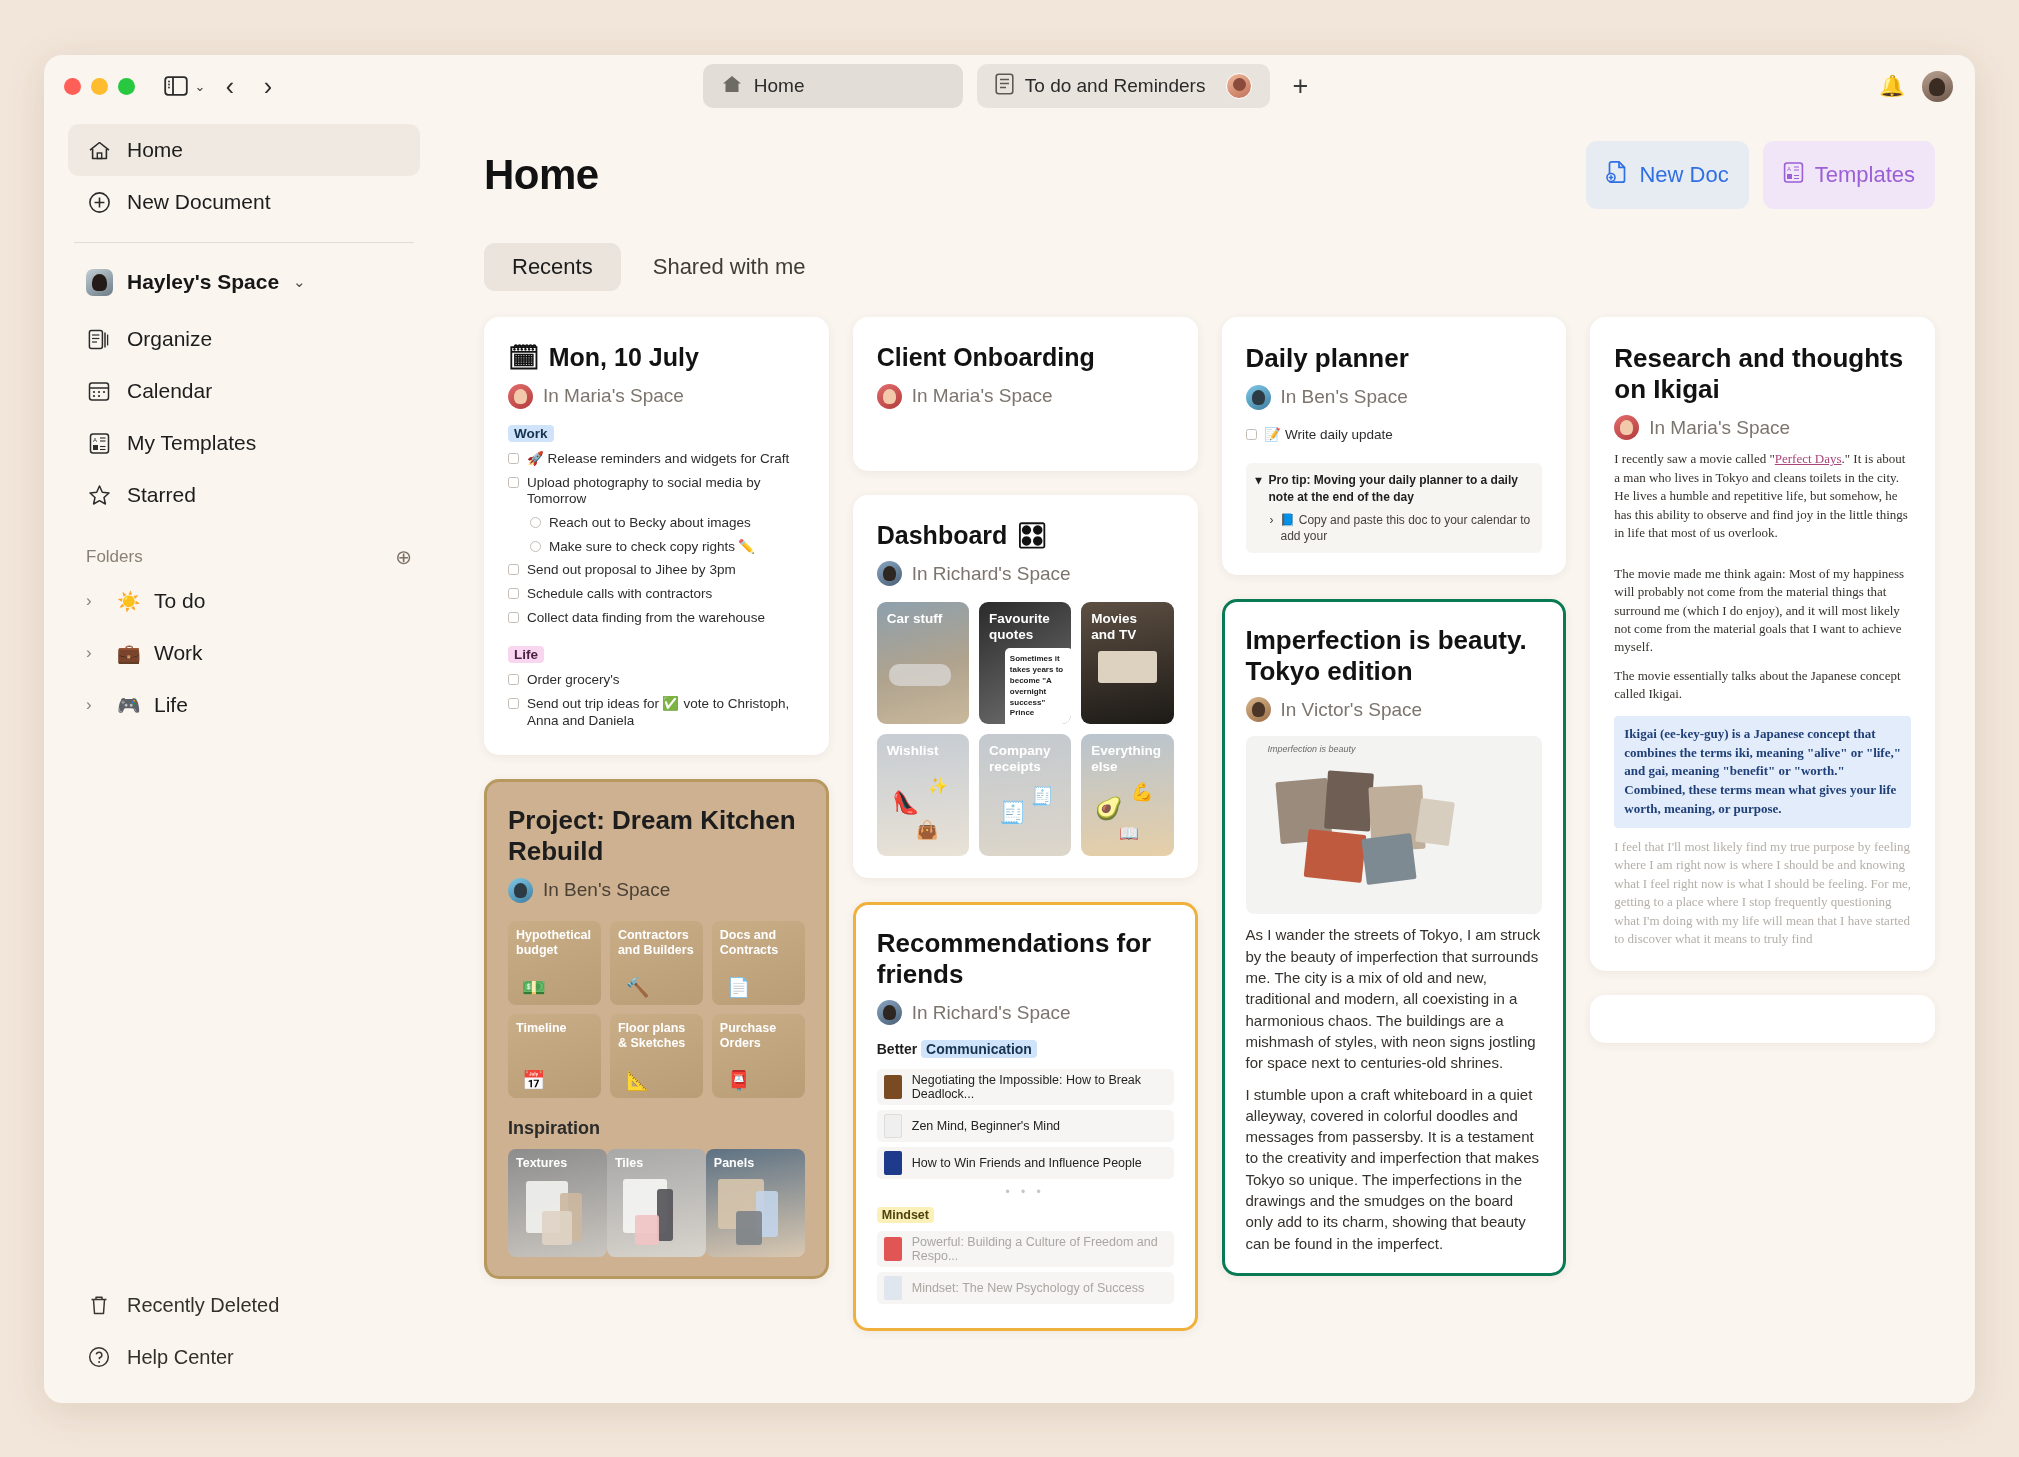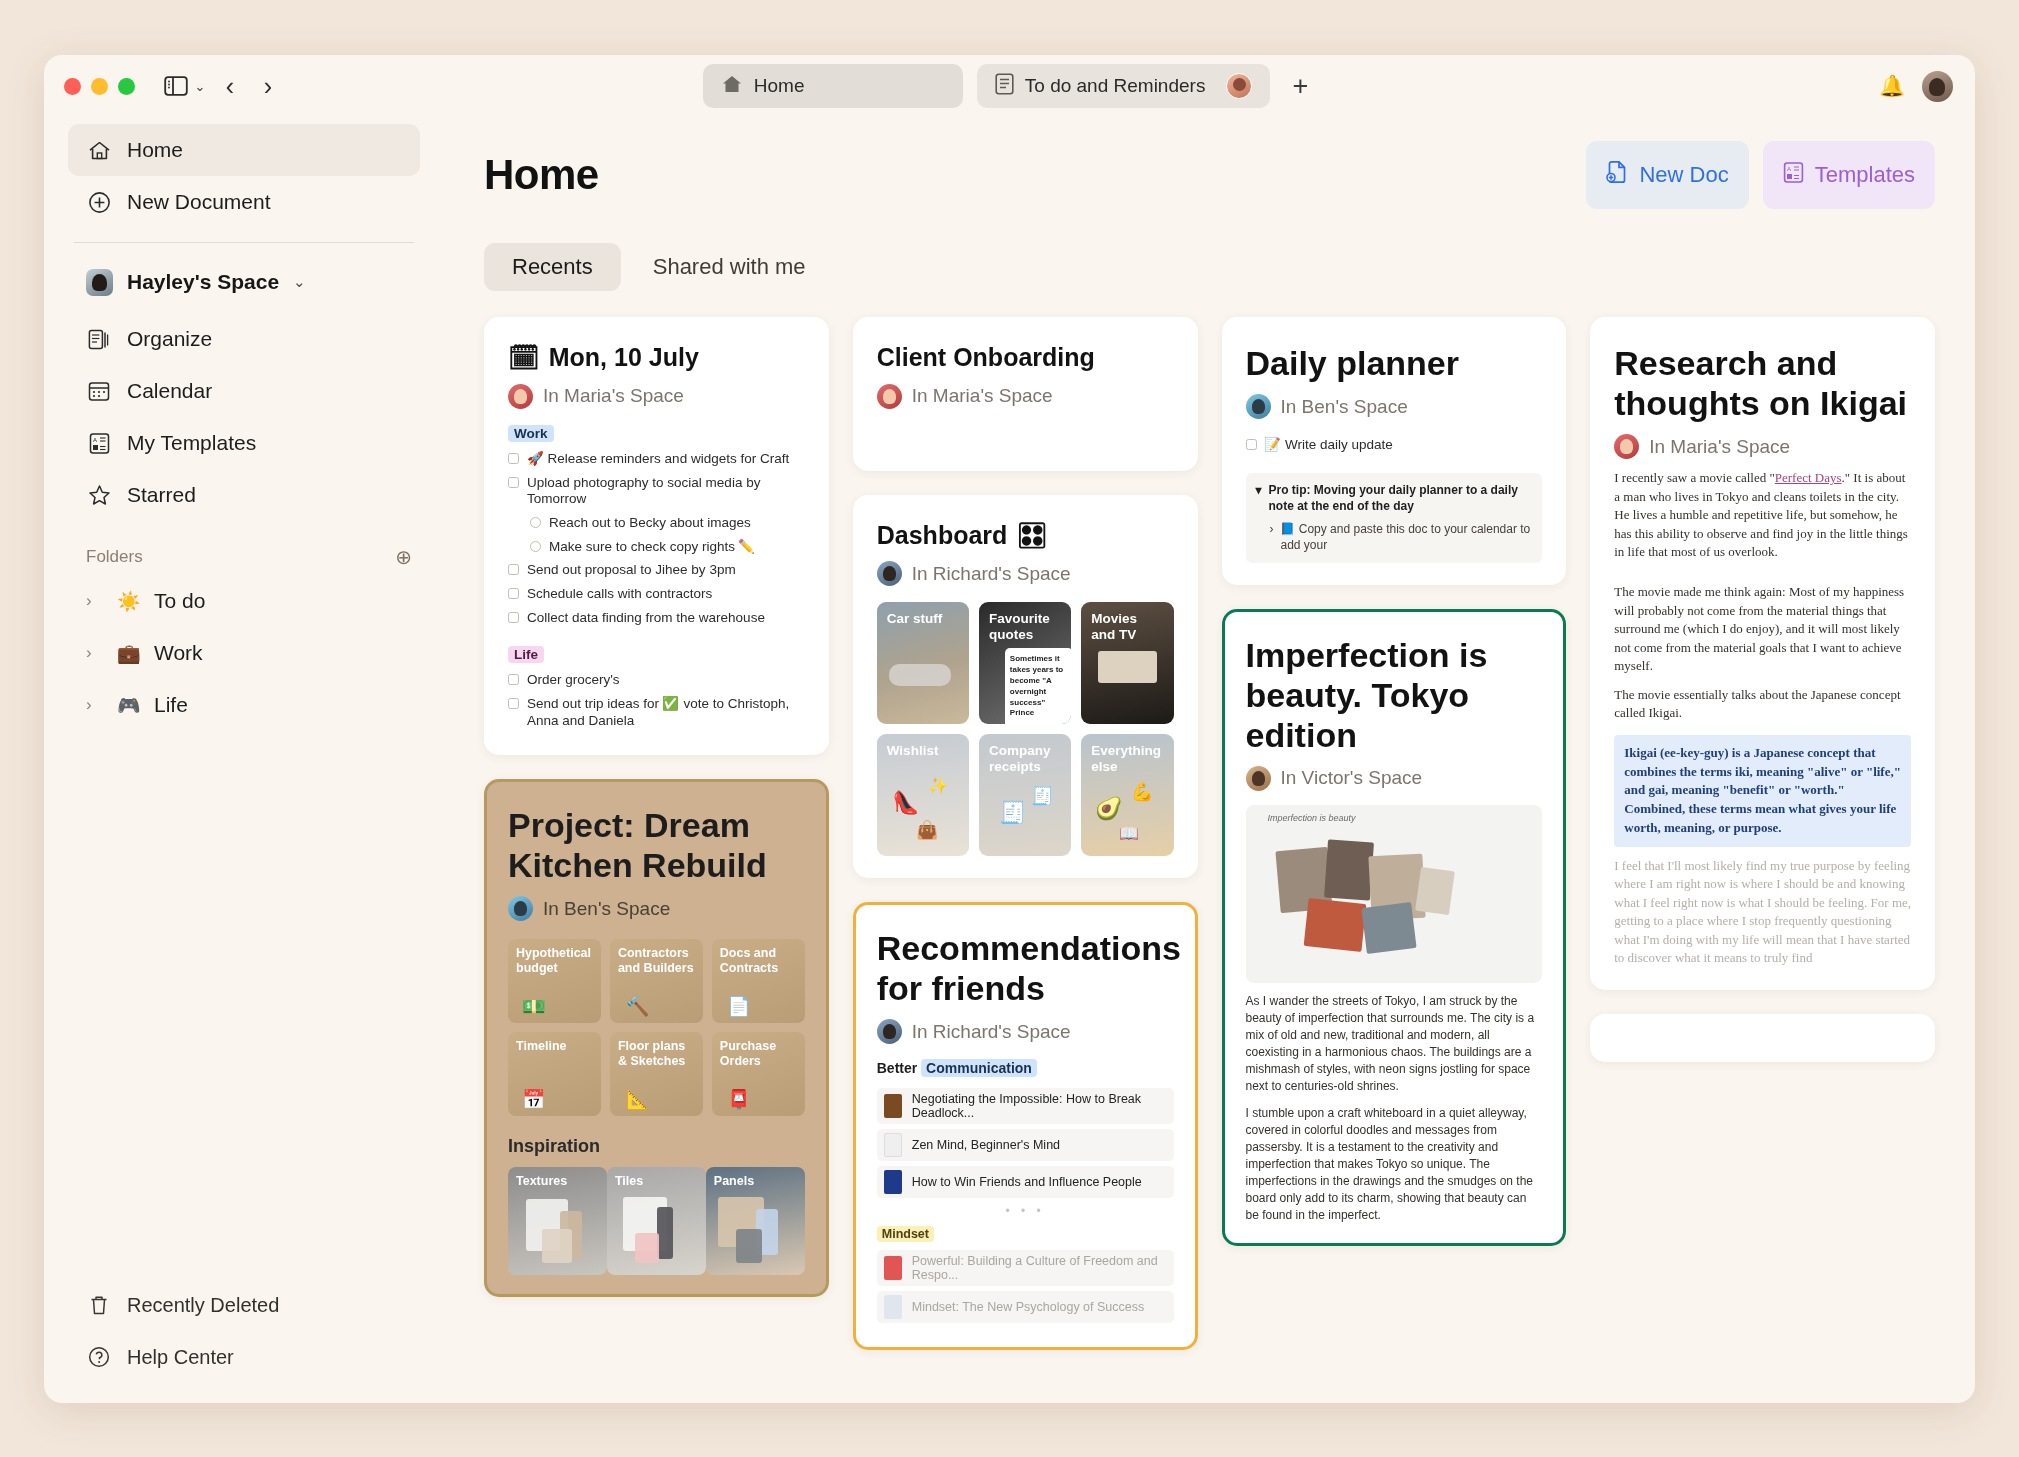--- a/index.html
+++ b/index.html
@@ -152,21 +152,21 @@
     display: inline-block; width: 100%;
   }
   .card.ring-green { border: 3.5px solid #0a7a54; padding: 23px 21px 19px; }
   .card.ring-orange { border: 3.5px solid #f0b03c; padding: 23px 21px 19px; }
   .card.cork { background: #cdb190; border: 3.5px solid #b7985f; padding: 23px 21px 19px; }
 
   .card-title {
     font-size: 25px; font-weight: bold; color: #121212;
     line-height: 1.18; display: flex; gap: 9px; align-items: flex-start;
   }
-  .card-title.big { font-size: 34px; }
+  .card-title.big { font-size: 26px; }
   .card-owner {
     display: flex; align-items: center; gap: 10px;
     margin-top: 11px; font-size: 19px; color: #7c756d;
   }
   .owner-ava { width: 25px; height: 25px; border-radius: 50%; flex: 0 0 25px; overflow:hidden; position:relative;}
   .ava-maria { background: linear-gradient(150deg,#e26d6d,#b33b3b); }
   .ava-maria:after{content:"";position:absolute;width:13px;height:15px;border-radius:50% 50% 40% 40%;background:#f3c9ab;left:6px;top:5px;}
   .ava-richard { background: linear-gradient(150deg,#8aa6c2,#4a5f77); }
   .ava-richard:after{content:"";position:absolute;width:13px;height:15px;border-radius:50% 50% 40% 40%;background:#2e2620;left:6px;top:5px;}
   .ava-victor { background: linear-gradient(150deg,#d8b48a,#9c7048); }
@@ -240,21 +240,21 @@
     font-size: 12.5px; color: #232323; font-weight: 500;
   }
   .book-row.faded { color: #aaa6a1; }
   .bk-thumb { width: 18px; height: 24px; border-radius: 2px; flex: 0 0 18px; }
   .dots { text-align: center; color: #c9c4be; letter-spacing: 4px; font-size: 12px; margin: 6px 0; }
   .tag-comm { background: #cfe4fa; color: #17324f; padding: 1px 5px; border-radius: 4px; }
   .tag-mind { background: #fbf0b8; color: #4d430e; padding: 1px 5px; border-radius: 4px; }
   .better-line { font-size: 14px; font-weight: bold; margin-top: 16px; margin-bottom: 12px; color:#1d1d1d;}
 
   
-  .para { font-size: 12px; line-height: 1.42; color: #35312d; margin-top: 10px; }
+  .para { font-size: 15px; line-height: 1.42; color: #35312d; margin-top: 10px; }
   .para.serif { font-family: "Liberation Serif", serif; font-size: 13px; }
   .para.fade { color: #b4afa9; }
   .quote-box {
     background: #e3ecfa; color: #1f3f78; font-weight: bold;
     font-family: "Liberation Serif", serif;
     border-radius: 4px; padding: 9px 10px; font-size: 13px; line-height: 1.45; margin-top: 12px;
   }
   .link-u { color: #a8447a; text-decoration: underline; }
 
   

